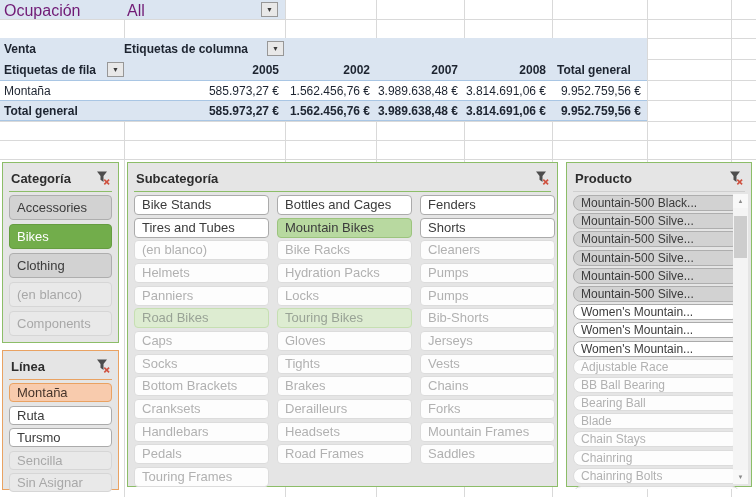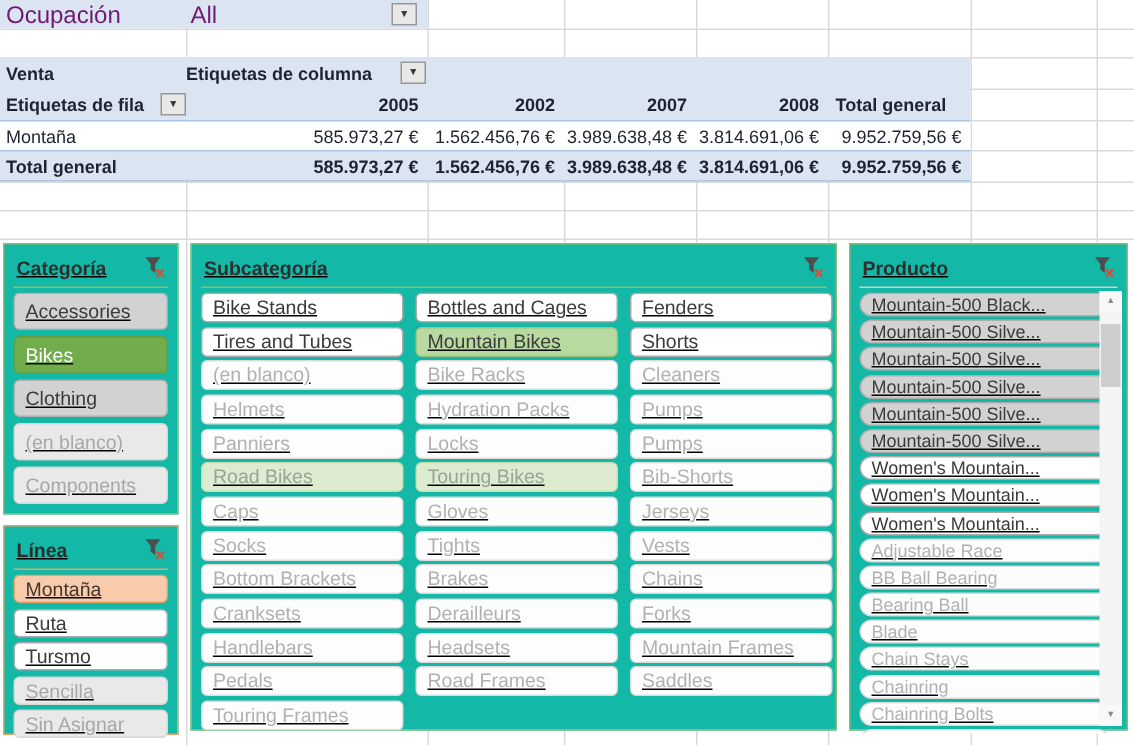--- a/index.html
+++ b/index.html
@@ -29,21 +29,21 @@
   .vals span:nth-child(4){width:88px;}
   .vals span:nth-child(5){width:95px;}
   .vals.hdr5 span:nth-child(5){text-align:left;padding-left:5px;padding-right:0;}
 
   
   .dd{position:absolute;width:17px;height:15px;background:#e8e8e8;border:1px solid #979797;
       display:flex;align-items:center;justify-content:center;z-index:4;box-sizing:border-box;}
   .dd .car{font-size:7px;line-height:7px;color:#3a3a3a;}
 
   
-  .slicer{position:absolute;background:#14b8a6;border:1px solid;z-index:2;box-sizing:border-box;text-decoration:underline;}
+  .slicer{position:absolute;background:#e5e5e5;border:1px solid;z-index:2;box-sizing:border-box;}
   .slicer.accent-green{border-color:#8cbd68;}
   .slicer.accent-orange{border-color:#e9a262;}
   .sl-head{display:flex;justify-content:space-between;align-items:center;padding:5px 7px 2px 8px;height:20px;}
   .sl-title{font-size:13px;font-weight:bold;color:#2d2d2d;white-space:nowrap;}
   .funnel{width:16px;height:16px;cursor:pointer;}
   .sl-rule{border-top:1px solid;margin:1px 6px 3px 6px;}
   .accent-green .sl-rule{border-color:#8cbd68;}
   .accent-orange .sl-rule{border-color:#e9a262;}
   .rule-gray .sl-rule{border-color:#cfcfcf;}
   .sl-items{padding:0 6px;overflow:hidden;}

